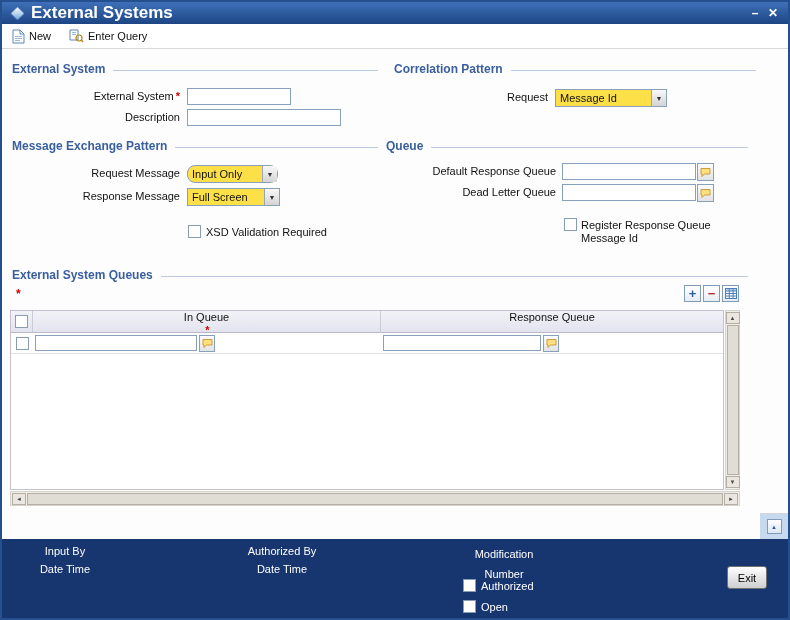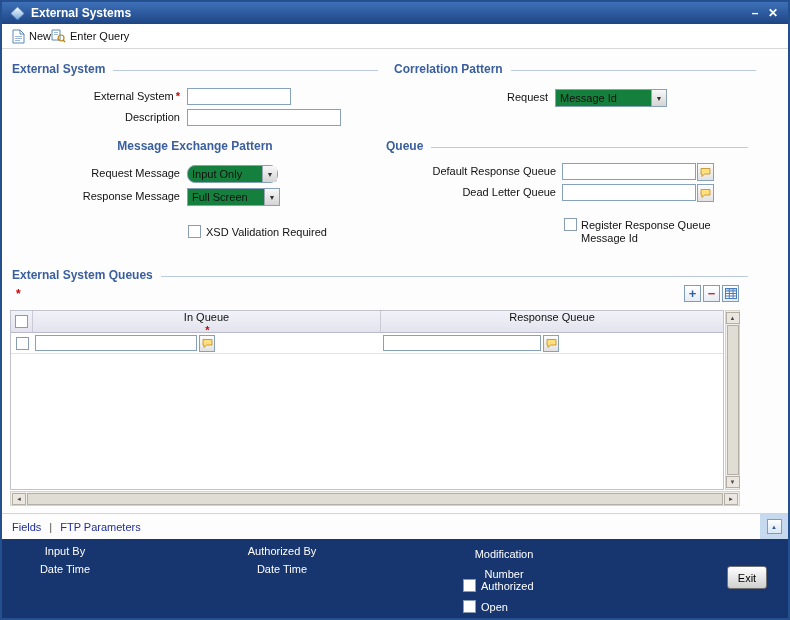--- a/index.html
+++ b/index.html
@@ -8,38 +8,38 @@
     position:relative;width:790px;height:620px;
     border:2px solid #24508f;background:#fdfdfd;overflow:hidden;
     font-family:"Liberation Sans",sans-serif;font-size:11px;color:#111;
   }
   
   .titlebar{height:22px;background:linear-gradient(#3e70b8,#1d4584);
     display:flex;align-items:center;padding:0 6px;}
   .diamond{width:9px;height:9px;margin:0 9px 0 5px;flex:0 0 auto;
     background:linear-gradient(135deg,#ffffff,#6fa8dc);transform:rotate(45deg);
     box-shadow:0 0 1px #cfe4ff;}
-  .win-title{color:#fff;font-weight:bold;font-size:12px;flex:1;}
+  .win-title{color:#fff;font-weight:bold;font-size:17px;flex:1;}
   .win-btn{color:#fff;width:18px;text-align:center;font-size:12px;font-weight:bold;
     cursor:pointer;line-height:18px;}
   
   .toolbar{height:25px;background:#fff;border-bottom:1px solid #d8d8d8;
-    display:flex;align-items:center;padding:0 10px;}
+    display:flex;align-items:center;gap:18px;padding:0 10px;}
   .tool-item{display:flex;align-items:center;gap:4px;cursor:pointer;}
   .tool-item .icn{display:flex;align-items:center;}
   
   .sec{position:absolute;display:flex;align-items:center;gap:8px;}
   .sec-title{color:#3a5f9e;font-weight:bold;font-size:12px;white-space:nowrap;}
   .sec-line{flex:1;height:1px;background:#bccadf;margin-top:2px;}
   
   .lbl{position:absolute;text-align:right;line-height:17px;white-space:nowrap;}
   .req{color:#cc0000;font-weight:bold;margin-left:2px;}
   .inp{position:absolute;height:17px;border:1px solid #87a1bd;background:#fff;
     font:11px "Liberation Sans",sans-serif;padding:0 3px;}
-  .dd{position:absolute;height:18px;border:1px solid #87a1bd;background:#15803d;
+  .dd{position:absolute;height:18px;border:1px solid #87a1bd;background:#fde047;
     display:flex;align-items:stretch;cursor:default;}
   .dd-txt{flex:1;padding:2px 4px;white-space:nowrap;overflow:hidden;}
   .dd-btn{width:15px;background:linear-gradient(#f8f8f8,#d4d4d4);
     border-left:1px solid #9aa4b2;display:flex;align-items:center;justify-content:center;
     font-size:7px;color:#333;cursor:pointer;}
   .lov{position:absolute;width:17px;height:18px;border:1px solid #87a1bd;padding:0;
     background:linear-gradient(#fcfcfc,#e2e2e2);display:flex;align-items:center;
     justify-content:center;cursor:pointer;}
   input[type=checkbox]{appearance:none;-webkit-appearance:none;width:13px;height:13px;
     border:1px solid #8a9cb2;background:#fff;margin:0;cursor:pointer;}
@@ -155,21 +155,21 @@
 
   <div class="lbl" style="left:10px;top:107px;width:168px;">Description</div>
   <input class="inp" style="left: 185px; top: 107px; width: 154px;">
 
   <div class="lbl" style="left:384px;top:87px;width:162px;">Request</div>
   <div class="dd" style="left:553px;top:87px;width:112px;">
     <span class="dd-txt">Message Id</span>
     <span class="dd-btn">▼</span>
   </div>
 
-  <div class="sec" style="left:10px;top:137px;width:366px;flex-direction:column;">
+  <div class="sec" style="left:10px;top:137px;width:366px;">
     <span class="sec-title">Message Exchange Pattern</span>
     <span class="sec-line"></span>
   </div>
 
   <div class="sec" style="left:384px;top:137px;width:362px;">
     <span class="sec-title">Queue</span>
     <span class="sec-line"></span>
   </div>
 
   <div class="lbl" style="left:10px;top:163px;width:168px;">Request Message</div>
@@ -270,25 +270,20 @@
     <button class="sb-btn">▲</button>
     <div class="vthumb"></div>
     <button class="sb-btn">▼</button>
   </div>
   <div class="hscroll">
     <button class="sb-btn">◄</button>
     <div class="hthumb"></div>
     <button class="sb-btn">►</button>
   </div>
 
-  <div class="links-bar">
-    <span class="link">Fields</span>
-    <span class="link-sep">|</span>
-    <span class="link">FTP Parameters</span>
-  </div>
   <div class="right-strip">
     <button class="strip-btn">▲</button>
   </div>
 
   <div class="footer">
     <div class="f-lbl" style="left:28px;top:6px;width:70px;">Input By</div>
     <div class="f-lbl" style="left:24px;top:24px;width:78px;">Date Time</div>
     <div class="f-lbl" style="left:235px;top:6px;width:90px;">Authorized By</div>
     <div class="f-lbl" style="left:241px;top:24px;width:78px;">Date Time</div>
     <div class="f-wrap" style="left:462px;top:5px;width:80px;">Modification Number</div>

